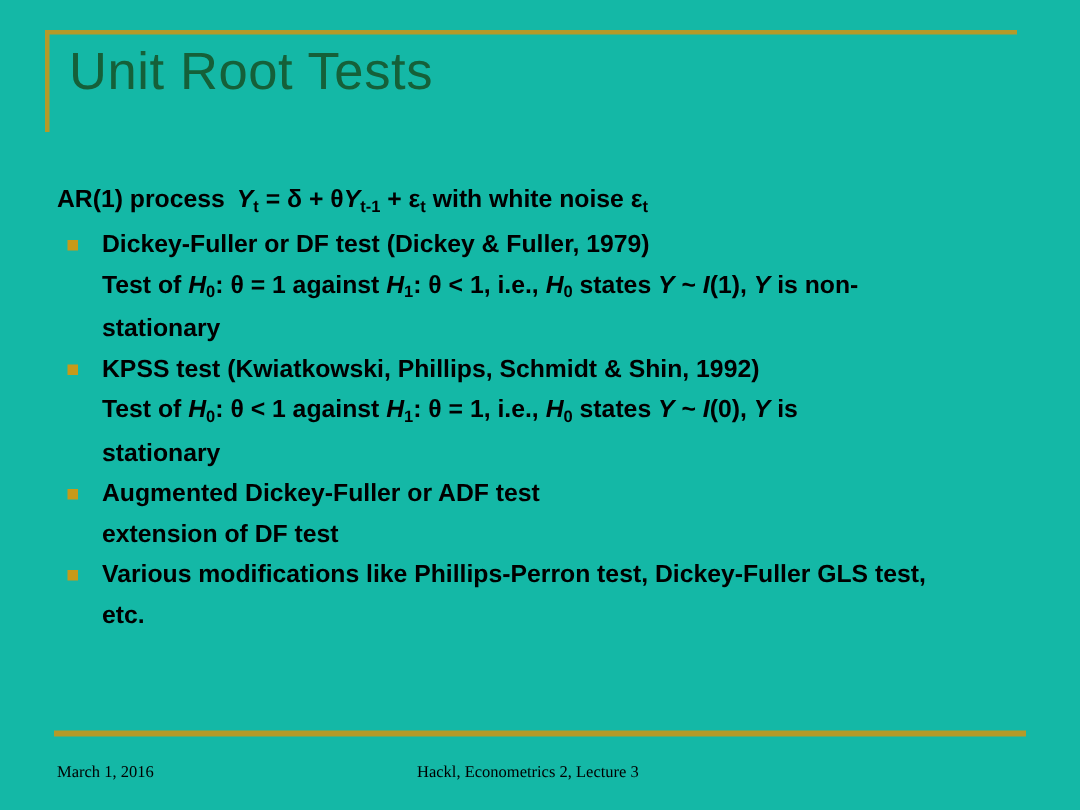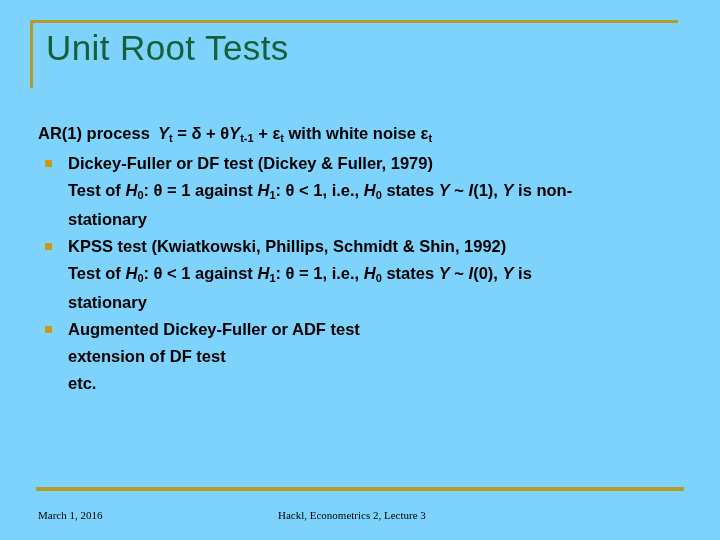--- a/index.html
+++ b/index.html
@@ -7,21 +7,21 @@
     padding: 0;
     background: #ffffff;
   }
   body {
     font-family: "Liberation Sans", sans-serif;
   }
   #slide {
     position: relative;
     width: 720px;
     height: 540px;
-    background: #7dd3fc;
+    background: #14b8a6;
     overflow: hidden;
   }
 
   
   #title-block {
     position: absolute;
     left: 30px;
     top: 20px;
     width: 648px;
     height: 70px;
@@ -151,20 +151,24 @@
       <span>Test of</span> <i class="v">H</i><sub>0</sub><span>: θ &lt; 1 against</span> <i class="v">H</i><sub>1</sub><span>: θ = 1, i.e.,</span> <i class="v">H</i><sub>0</sub> <span>states</span> <i class="v">Y</i> <span>~</span> <i class="v">I</i><span>(0),</span> <i class="v">Y</i> <span>is</span>
     </div>
     <div class="line sub-line">stationary</div>
 
     <div class="line bullet-row">
       <span class="bullet-mark"></span>
       <span>Augmented Dickey-Fuller or ADF test</span>
     </div>
     <div class="line sub-line">extension of DF test</div>
 
+    <div class="line bullet-row">
+      <span class="bullet-mark"></span>
+      <span>Various modifications like Phillips-Perron test, Dickey-Fuller GLS test,</span>
+    </div>
     <div class="line sub-line">etc.</div>
 
   </div>
 
   <div id="footer-rule"></div>
   <div class="footer-text" id="footer-date">March 1, 2016</div>
   <div class="footer-text" id="footer-ref">Hackl, Econometrics 2, Lecture 3</div>
   <div class="footer-text" id="footer-page">45</div>
 
 </div>

